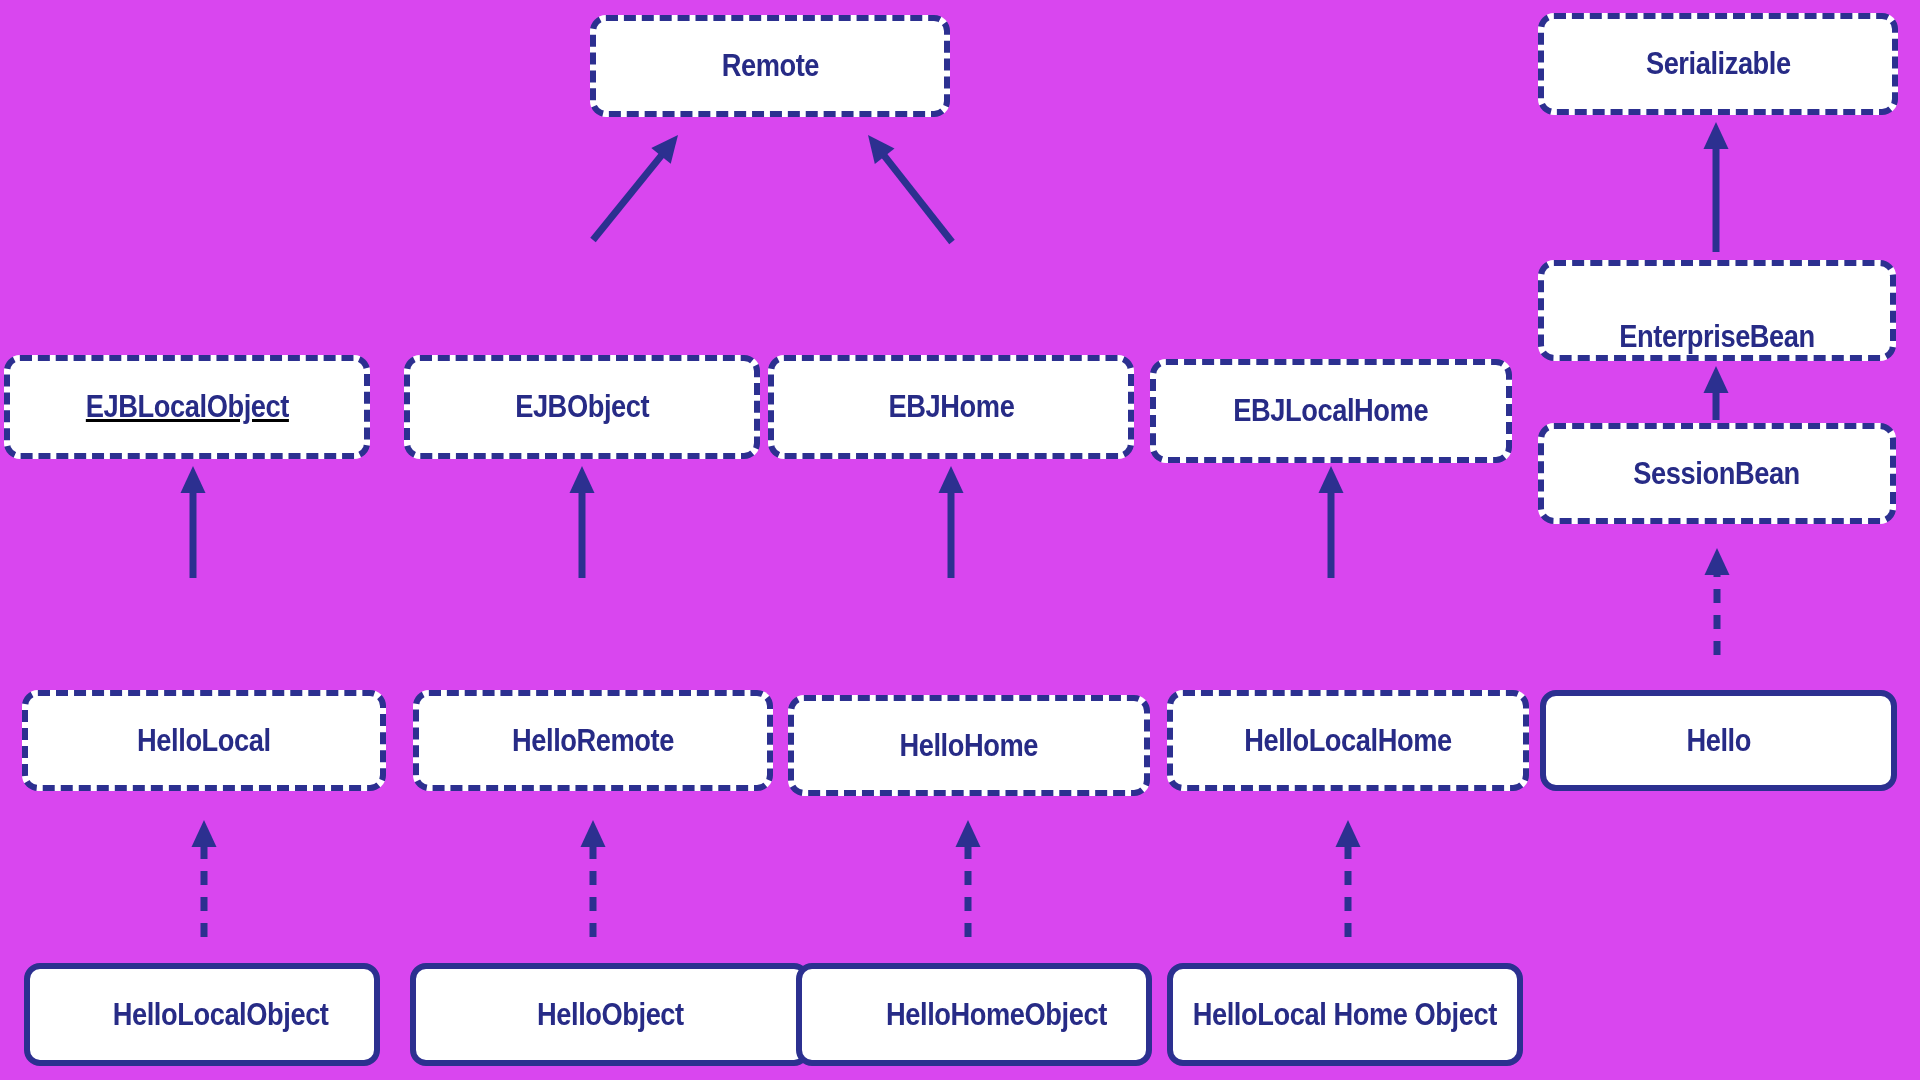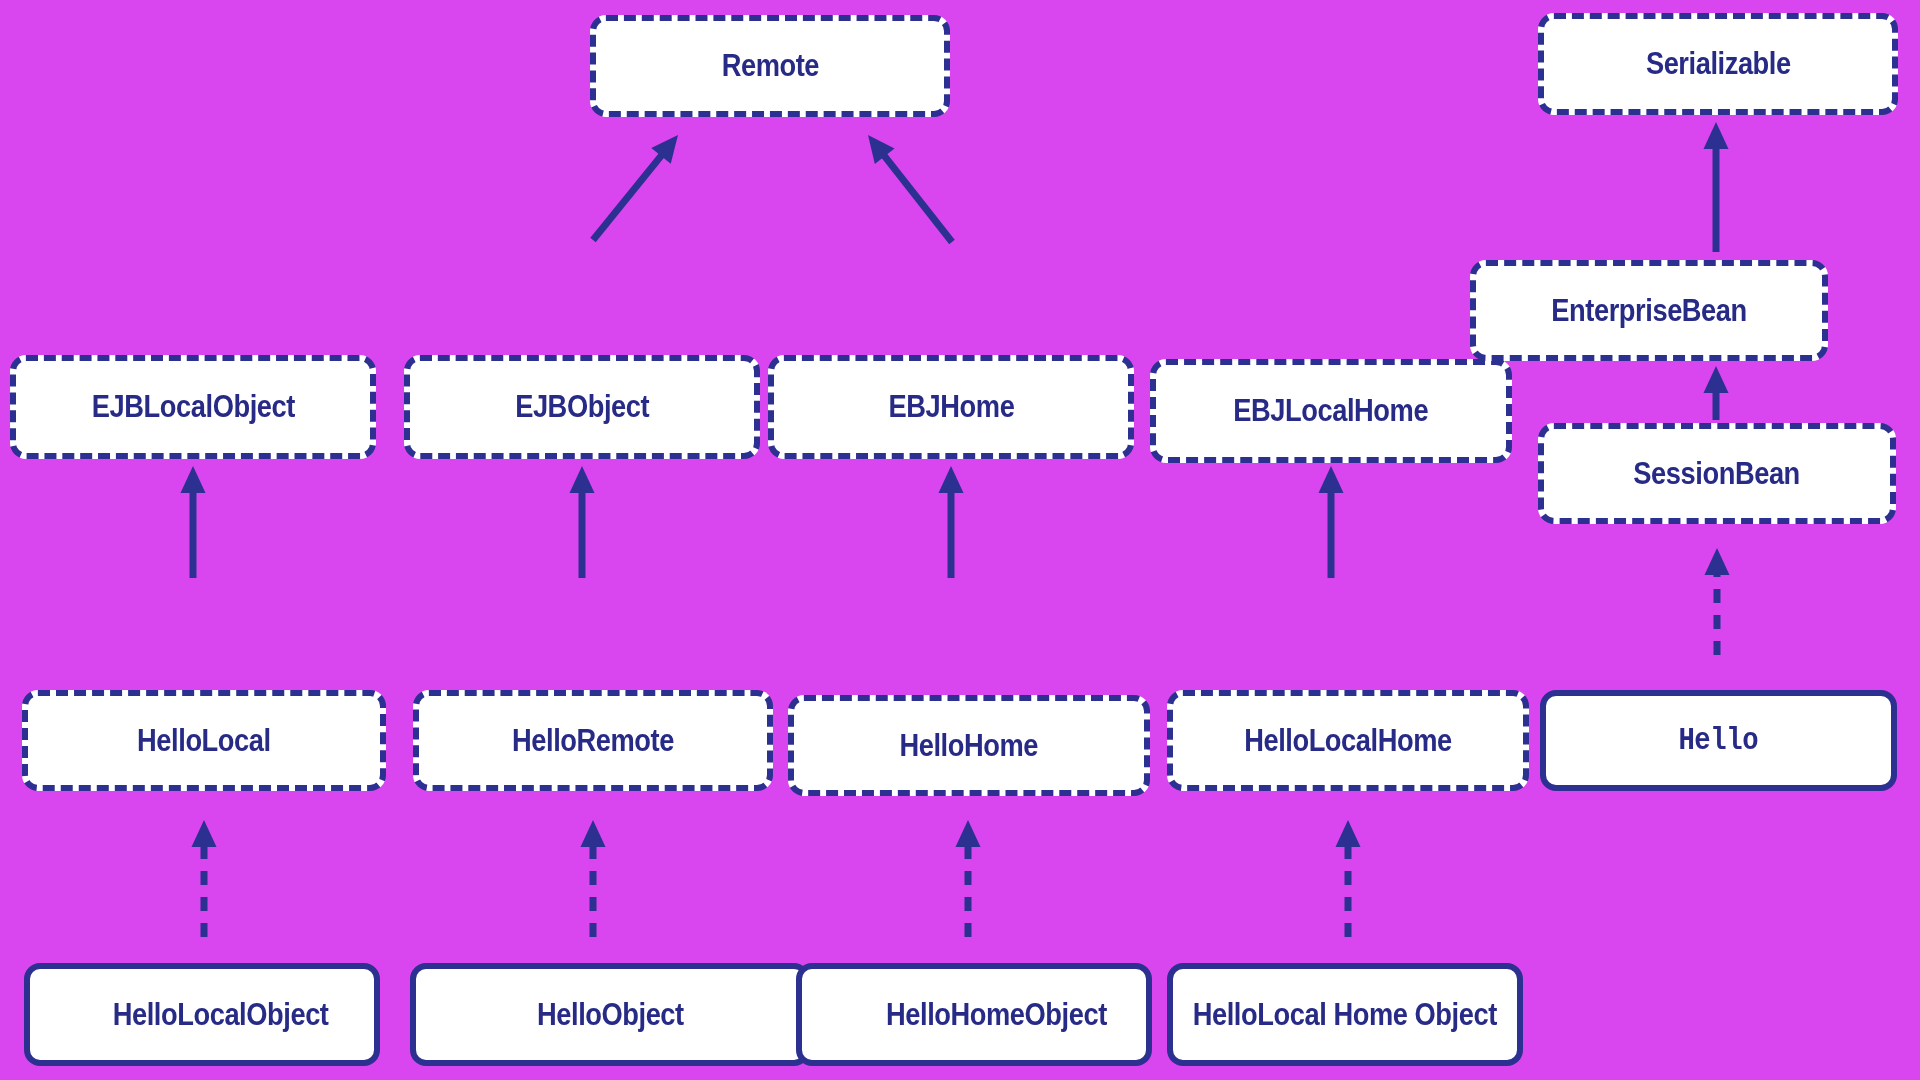--- a/index.html
+++ b/index.html
@@ -106,51 +106,51 @@
         <polygon points="1348,820 1360.5,847 1335.5,847" class="edge-head"></polygon>
       </g>
     </svg>
   <div id="nodes-layer">
       <div class="node dashed" style="left: 590px; top: 15px; width: 360px; height: 102px;">
         <span class="node-label">Remote</span>
       </div>
       <div class="node dashed" style="left: 1538px; top: 13px; width: 360px; height: 102px;">
         <span class="node-label">Serializable</span>
       </div>
-      <div class="node dashed" style="left: 10px; top: 355px; width: 366px; height: 104px;">
+      <div class="node dashed" style="left: 4px; top: 355px; width: 366px; height: 104px; text-decoration: underline;">
         <span class="node-label">EJBLocalObject</span>
       </div>
       <div class="node dashed" style="left: 404px; top: 355px; width: 356px; height: 104px;">
         <span class="node-label">EJBObject</span>
       </div>
       <div class="node dashed" style="left: 768px; top: 355px; width: 366px; height: 104px;">
         <span class="node-label">EBJHome</span>
       </div>
       <div class="node dashed" style="left: 1150px; top: 359px; width: 362px; height: 104px;">
         <span class="node-label">EBJLocalHome</span>
       </div>
-      <div class="node dashed" style="left: 1470px; top: 260px; width: 358px; height: 101px;">
+      <div class="node dashed" style="left: 1538px; top: 260px; width: 358px; height: 101px; align-items: flex-end;">
         <span class="node-label">EnterpriseBean</span>
       </div>
       <div class="node dashed" style="left: 1538px; top: 423px; width: 358px; height: 101px; text-align: right;">
         <span class="node-label">SessionBean</span>
       </div>
       <div class="node dashed" style="left: 22px; top: 690px; width: 364px; height: 101px;">
         <span class="node-label">HelloLocal</span>
       </div>
       <div class="node dashed" style="left: 413px; top: 690px; width: 360px; height: 101px;">
         <span class="node-label">HelloRemote</span>
       </div>
       <div class="node dashed" style="left: 788px; top: 695px; width: 362px; height: 101px;">
         <span class="node-label">HelloHome</span>
       </div>
       <div class="node dashed" style="left: 1167px; top: 690px; width: 362px; height: 101px;">
         <span class="node-label">HelloLocalHome</span>
       </div>
-      <div class="node solid" style="left: 1540px; top: 690px; width: 357px; height: 101px; font-family: Liberation Mono, monospace;">
+      <div class="node solid" style="left: 1540px; top: 690px; width: 357px; height: 101px;">
         <span class="node-label">Hello</span>
       </div>
       <div class="node solid" style="left: 24px; top: 963px; width: 356px; height: 103px; padding-left: 38px;">
         <span class="node-label">HelloLocalObject</span>
       </div>
       <div class="node solid" style="left: 410px; top: 963px; width: 400px; height: 103px;">
         <span class="node-label">HelloObject</span>
       </div>
       <div class="node solid" style="left: 796px; top: 963px; width: 356px; height: 103px; padding-left: 45px;">
         <span class="node-label">HelloHomeObject</span>

